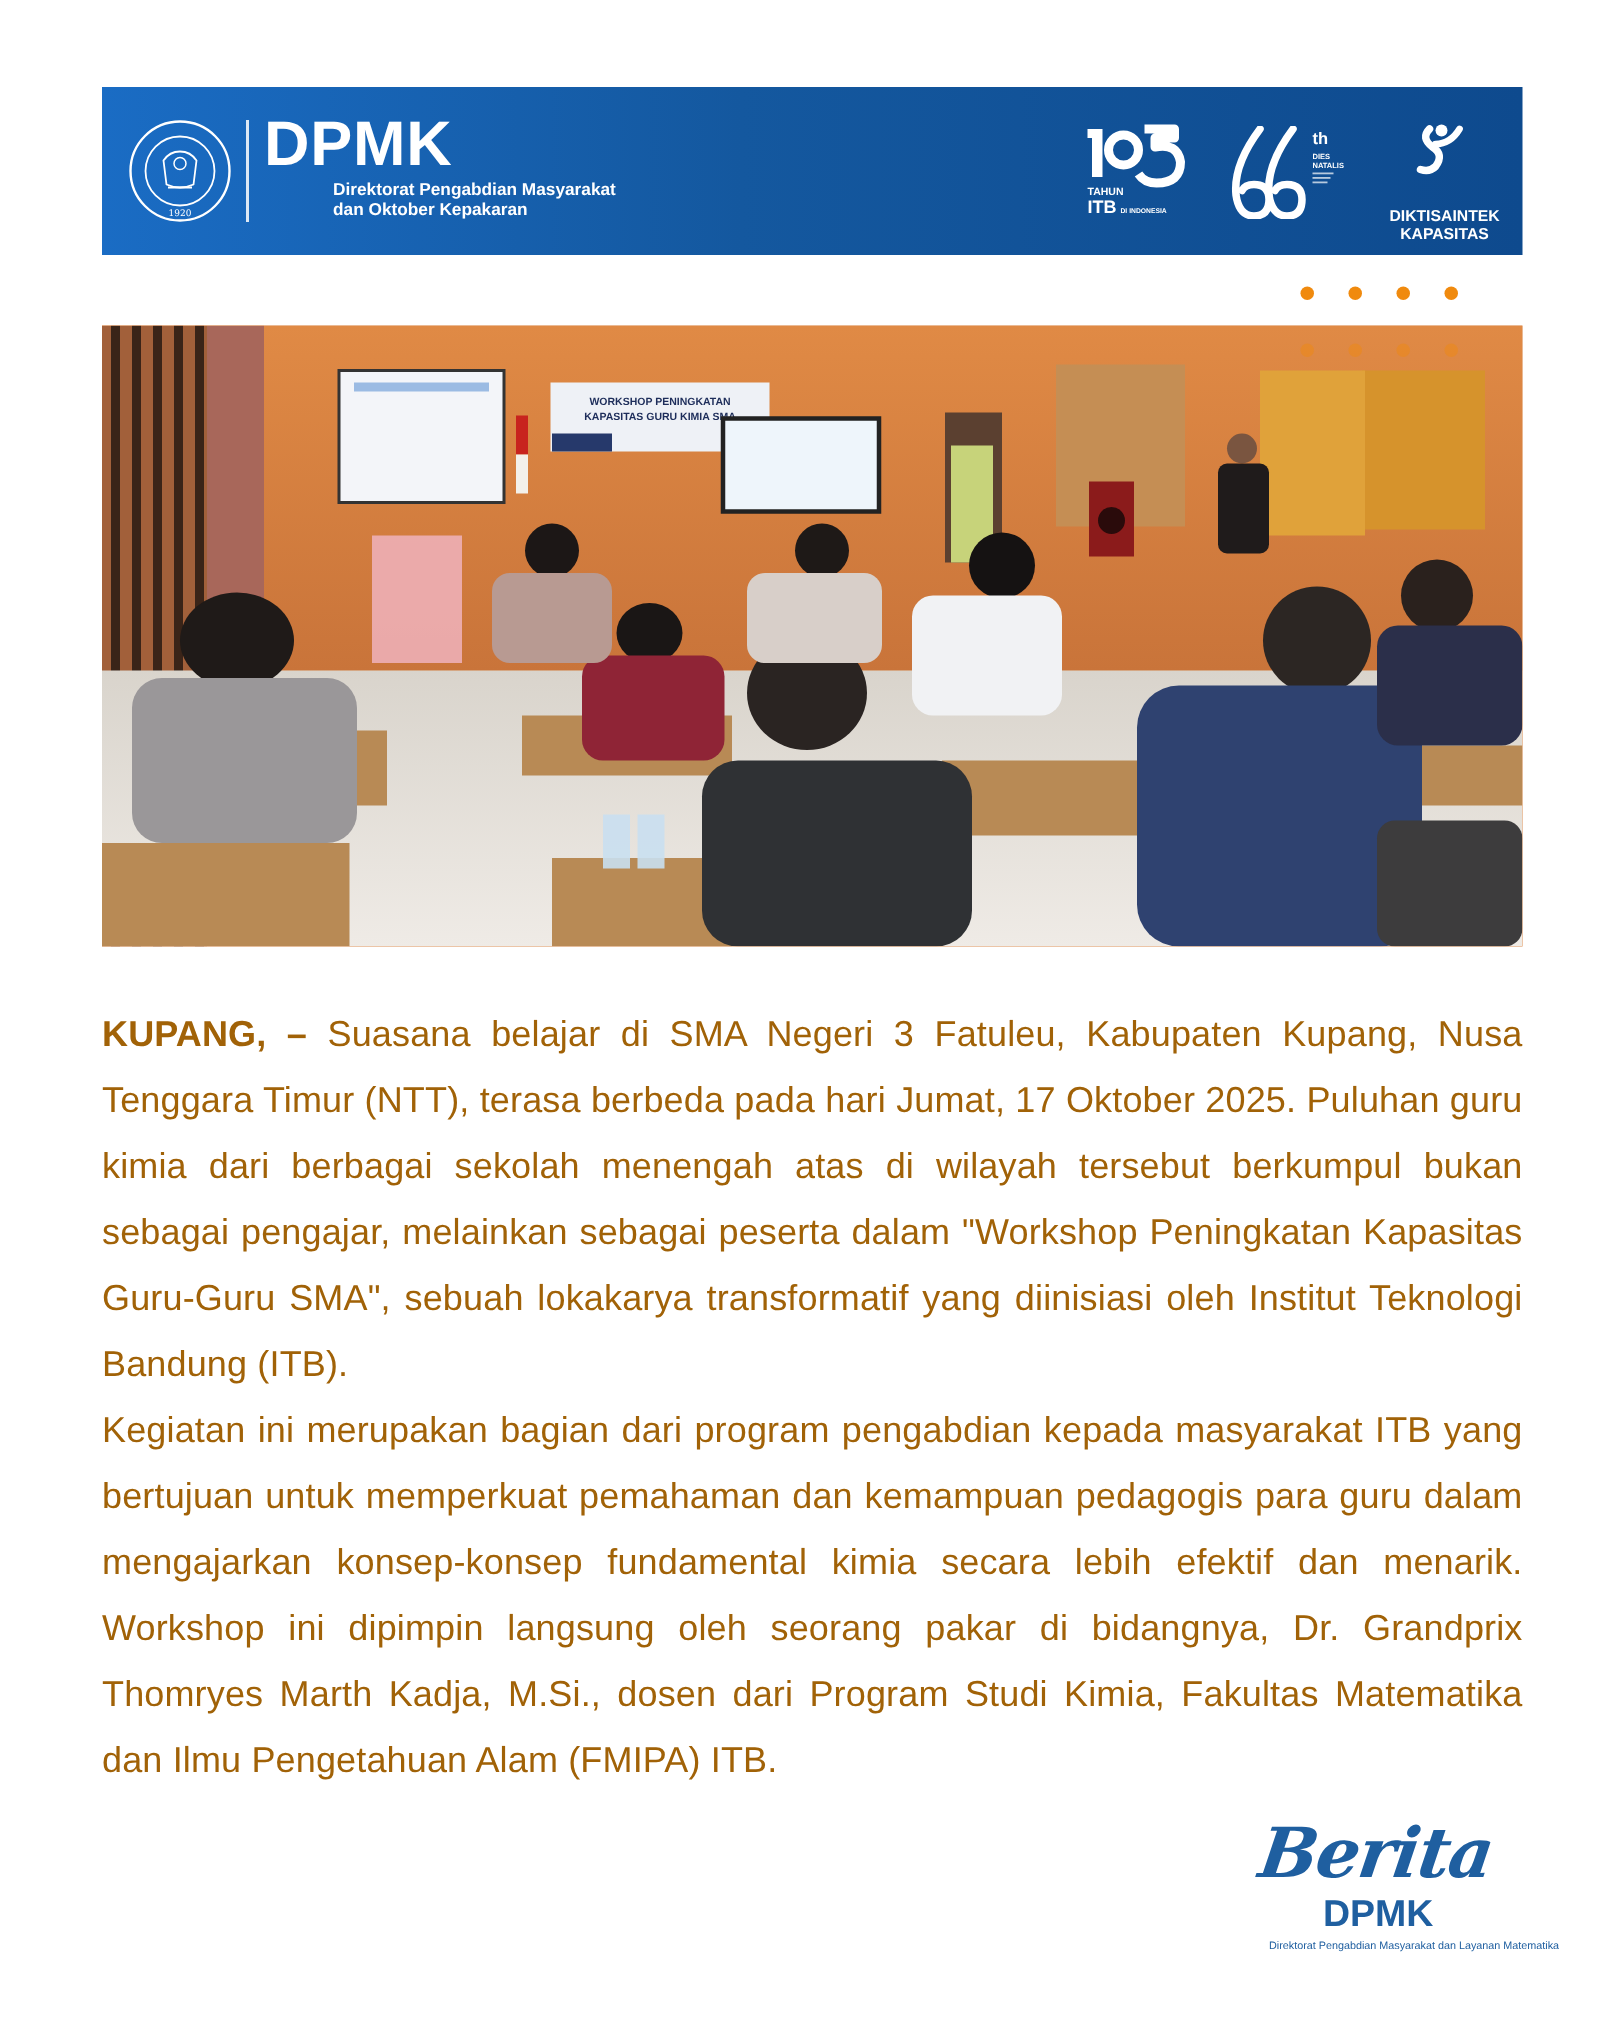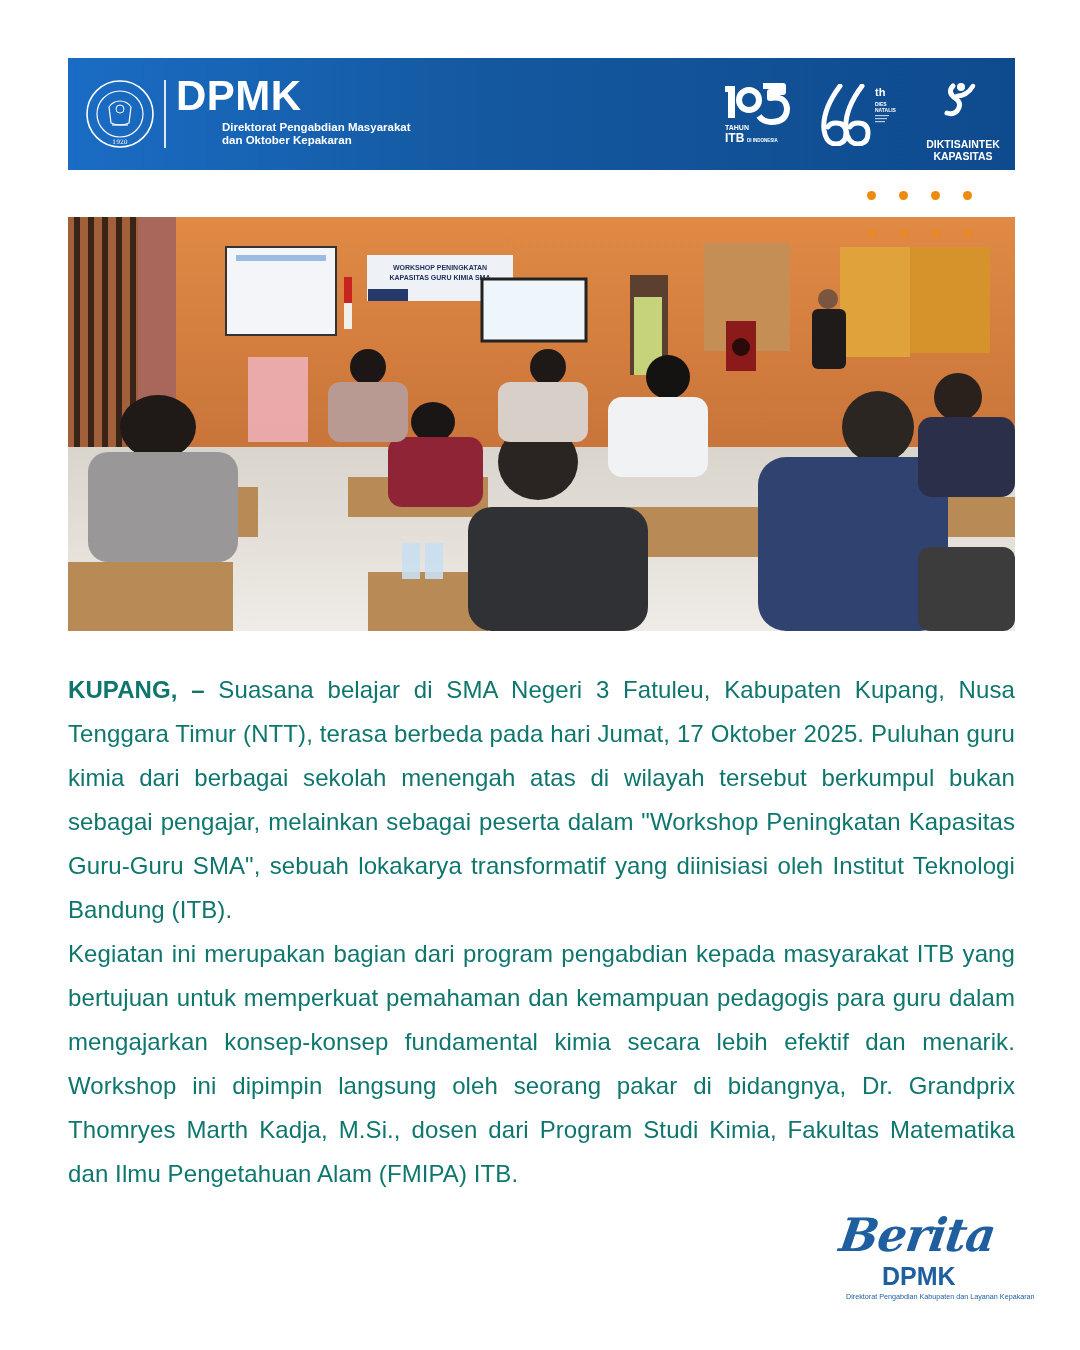--- a/index.html
+++ b/index.html
@@ -41,21 +41,21 @@
   
   .photo {
     position: absolute; left: 68px; top: 217px; width: 947px; height: 414px; overflow: hidden;
     background: #d9823f;
   }
   .photo svg { display: block; }
 
   
   .article {
     position: absolute; left: 68px; top: 668px; width: 947px;
-    font-family: "Liberation Sans", sans-serif; font-size: 24px; line-height: 44px; color: #0f766e;
+    font-family: "Liberation Sans", sans-serif; font-size: 24px; line-height: 44px; color: #a16207;
     text-align: justify; letter-spacing: 0.1px;
   }
   .article p { margin: 0; }
   .lead { font-weight: 700; }
 
   
   .berita { position: absolute; left: 838px; top: 1210px; width: 180px; height: 110px; }
   .berita-script {
     position: absolute; left: 2px; top: 2px; width: 176px;
     font-family: "DejaVu Serif", serif; font-style: italic; font-weight: 700; font-size: 46px; color: #1f5fa0;
@@ -226,14 +226,14 @@
 </div>
 
 <div class="article">
   <p><span class="lead">KUPANG, –</span> <span>Suasana belajar di SMA Negeri 3 Fatuleu, Kabupaten Kupang, Nusa Tenggara Timur (NTT), terasa berbeda pada hari Jumat, 17 Oktober 2025. Puluhan guru kimia dari berbagai sekolah menengah atas di wilayah tersebut berkumpul bukan sebagai pengajar, melainkan sebagai peserta dalam "Workshop Peningkatan Kapasitas Guru-Guru SMA", sebuah lokakarya transformatif yang diinisiasi oleh Institut Teknologi Bandung (ITB).</span></p>
   <p>Kegiatan ini merupakan bagian dari program pengabdian kepada masyarakat ITB yang bertujuan untuk memperkuat pemahaman dan kemampuan pedagogis para guru dalam mengajarkan konsep-konsep fundamental kimia secara lebih efektif dan menarik. Workshop ini dipimpin langsung oleh seorang pakar di bidangnya, Dr. Grandprix Thomryes Marth Kadja, M.Si., dosen dari Program Studi Kimia, Fakultas Matematika dan Ilmu Pengetahuan Alam (FMIPA) ITB.</p>
 </div>
 
 <div class="berita">
   <div class="berita-script">Berita</div>
   <div class="berita-dpmk">DPMK</div>
-  <div class="berita-sub">Direktorat Pengabdian Kabupaten dan Layanan Kepakaran</div>
+  <div class="berita-sub">Direktorat Pengabdian Masyarakat dan Layanan Matematika</div>
 </div>
 
 </body></html>

